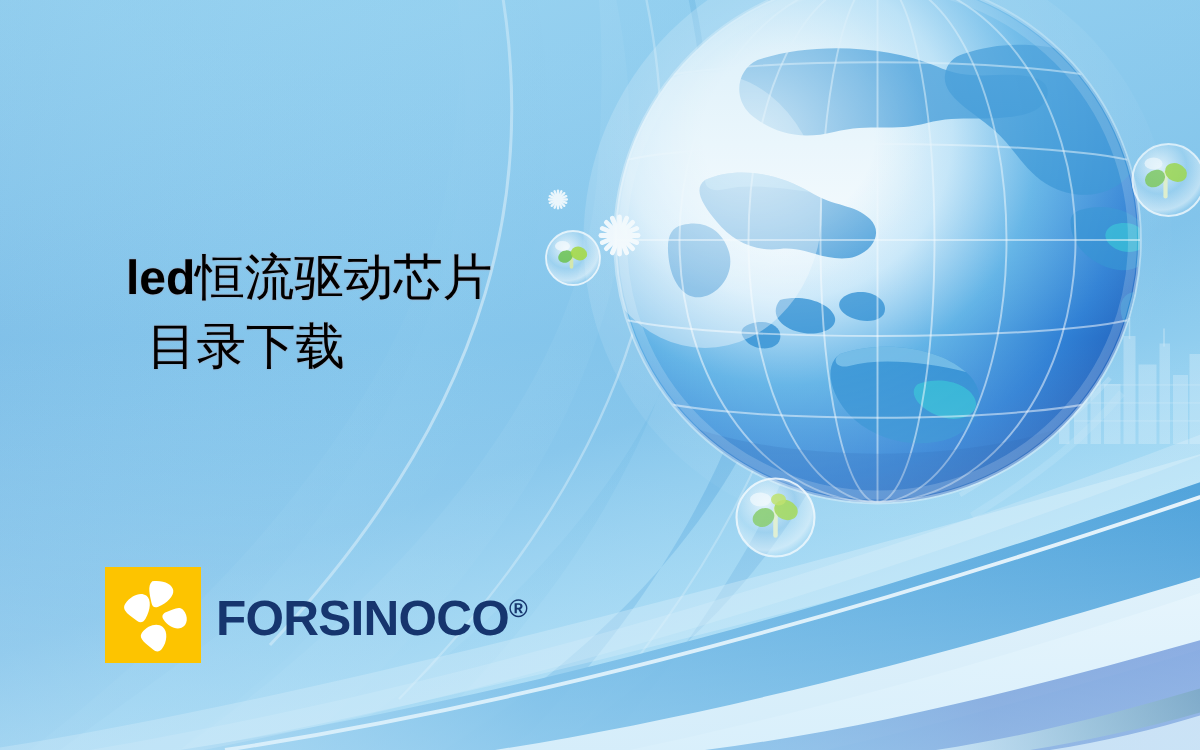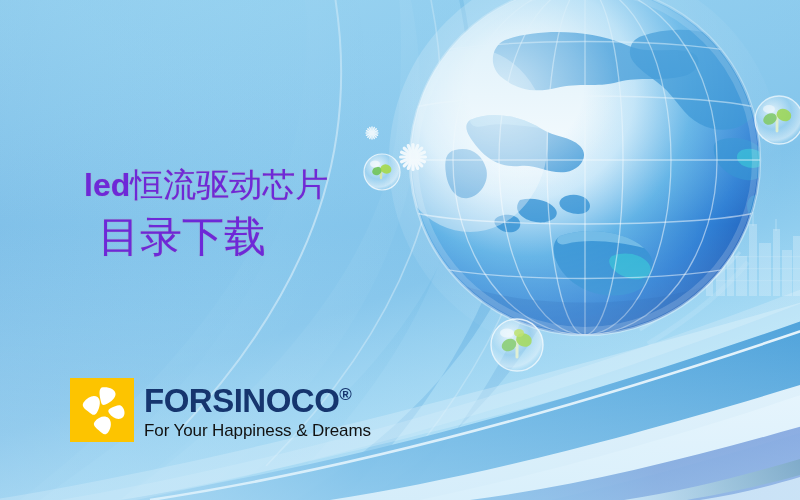--- a/index.html
+++ b/index.html
@@ -37,37 +37,37 @@
     height: 500px;
   }
 
   
   .headline {
     position: absolute;
     left: 84px;
     top: 163px;
     width: 400px;
     line-height: 1.38;
-    color: #6d28d9;
+    color: #000000;
     letter-spacing: 0px;
     text-shadow: 0 0 1px rgba(244,47,12,.35);
   }
   .headline .line1 {
     font-family: "Liberation Serif", "DejaVu Serif", serif;
     font-size: 33px;
     white-space: nowrap;
   }
   .headline .line1 .latin {
     font-family: "Liberation Sans", "DejaVu Sans", sans-serif;
     font-weight: 700;
     font-size: 32px;
   }
   .headline .line2 {
     font-family: "Liberation Serif", "DejaVu Serif", serif;
-    font-size: 42px;
+    font-size: 33px;
     padding-left: 14px;
     white-space: nowrap;
   }
 
   
   .logo {
     position: absolute;
     left: 70px;
     top: 378px;
     display: flex;
@@ -382,17 +382,16 @@
         <g fill="#ffffff">
           <path d="M31.5,9.5 C39,8.5 45,11.5 45.5,15.5 C46,19.5 41.5,24 35.5,26.5 C33,27.5 31.5,26.5 31,24 C30,19 28,12.5 31.5,9.5 Z"></path>
           <path d="M13.5,24.5 C17.5,18.5 24,16.5 27.5,19 C31,21.5 30.5,28.5 27,34.5 C25.5,37 23.5,37.5 21.5,36 C17,32.5 10.5,29 13.5,24.5 Z"></path>
           <path d="M52,28.5 C56,33 55,39 51,40.5 C47,42 42,39.5 39,35 C37.5,32.8 38.5,31 41,30 C45,28.4 49.5,25.8 52,28.5 Z"></path>
           <path d="M24.5,44 C28.5,38.5 35,37 38.5,40 C42,43 41.5,50 38,54.5 C36.3,56.7 34,56.8 32,55 C28,51.5 21.8,47.8 24.5,44 Z"></path>
         </g>
       </svg>
     </div>
     <div class="logo-text">
       <div class="logo-name"><span>FORSINOCO</span><span class="reg">®</span></div>
-      <div class="logo-tagline">For Your Happiness &amp; Dreams</div>
     </div>
   </div>
 
 </div>
 
 </body></html>

